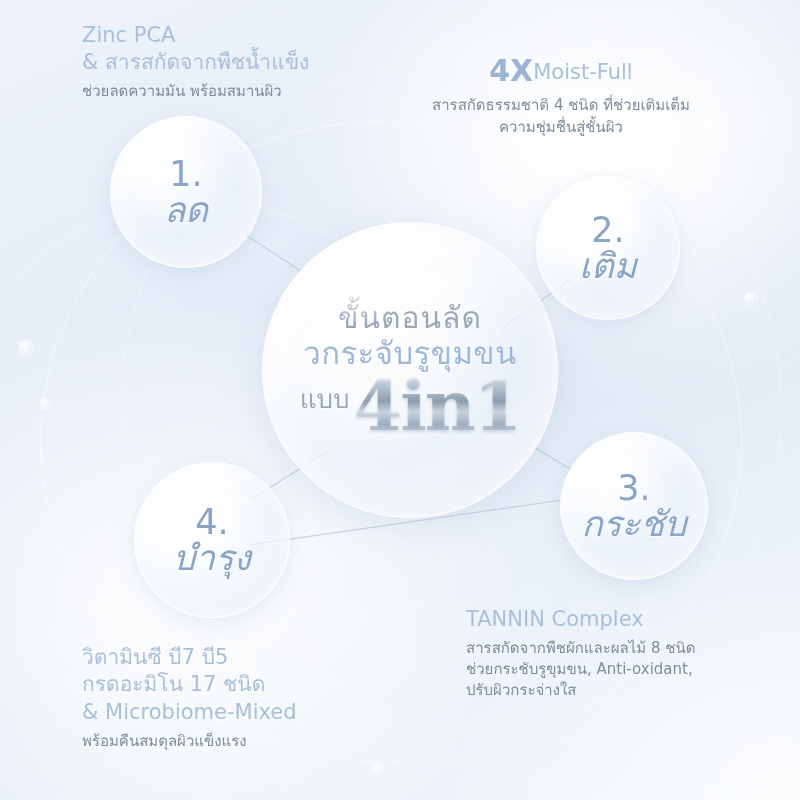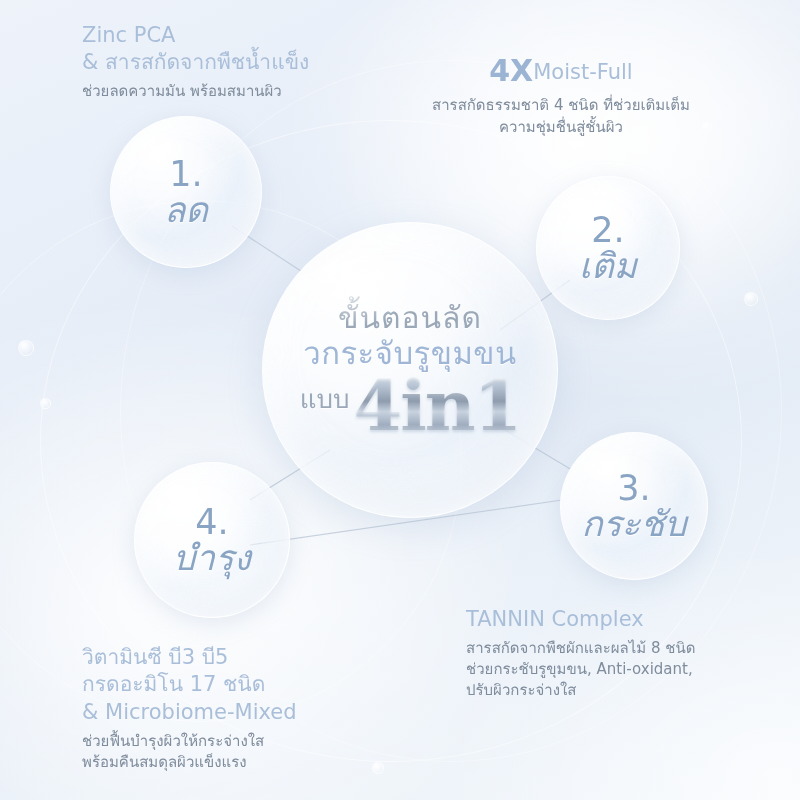--- a/index.html
+++ b/index.html
@@ -306,23 +306,22 @@
     <div class="head">TANNIN Complex</div>
     <div class="body">
       <div>สารสกัดจากพืชผักและผลไม้ 8 ชนิด</div>
       <div>ช่วยกระชับรูขุมขน, Anti-oxidant,</div>
       <div>ปรับผิวกระจ่างใส</div>
     </div>
   </div>
 
   <div class="blk" id="t-vita">
     <div class="head">
-      <div>วิตามินซี บี3 บี5</div>
+      <div>วิตามินซี บี7 บี5</div>
       <div>กรดอะมิโน 17 ชนิด</div>
       <div>&amp; Microbiome-Mixed</div>
     </div>
     <div class="body">
-      <div>ช่วยฟื้นบำรุงผิวให้กระจ่างใส</div>
       <div>พร้อมคืนสมดุลผิวแข็งแรง</div>
     </div>
   </div>
 
 </div>
 
 </body></html>

